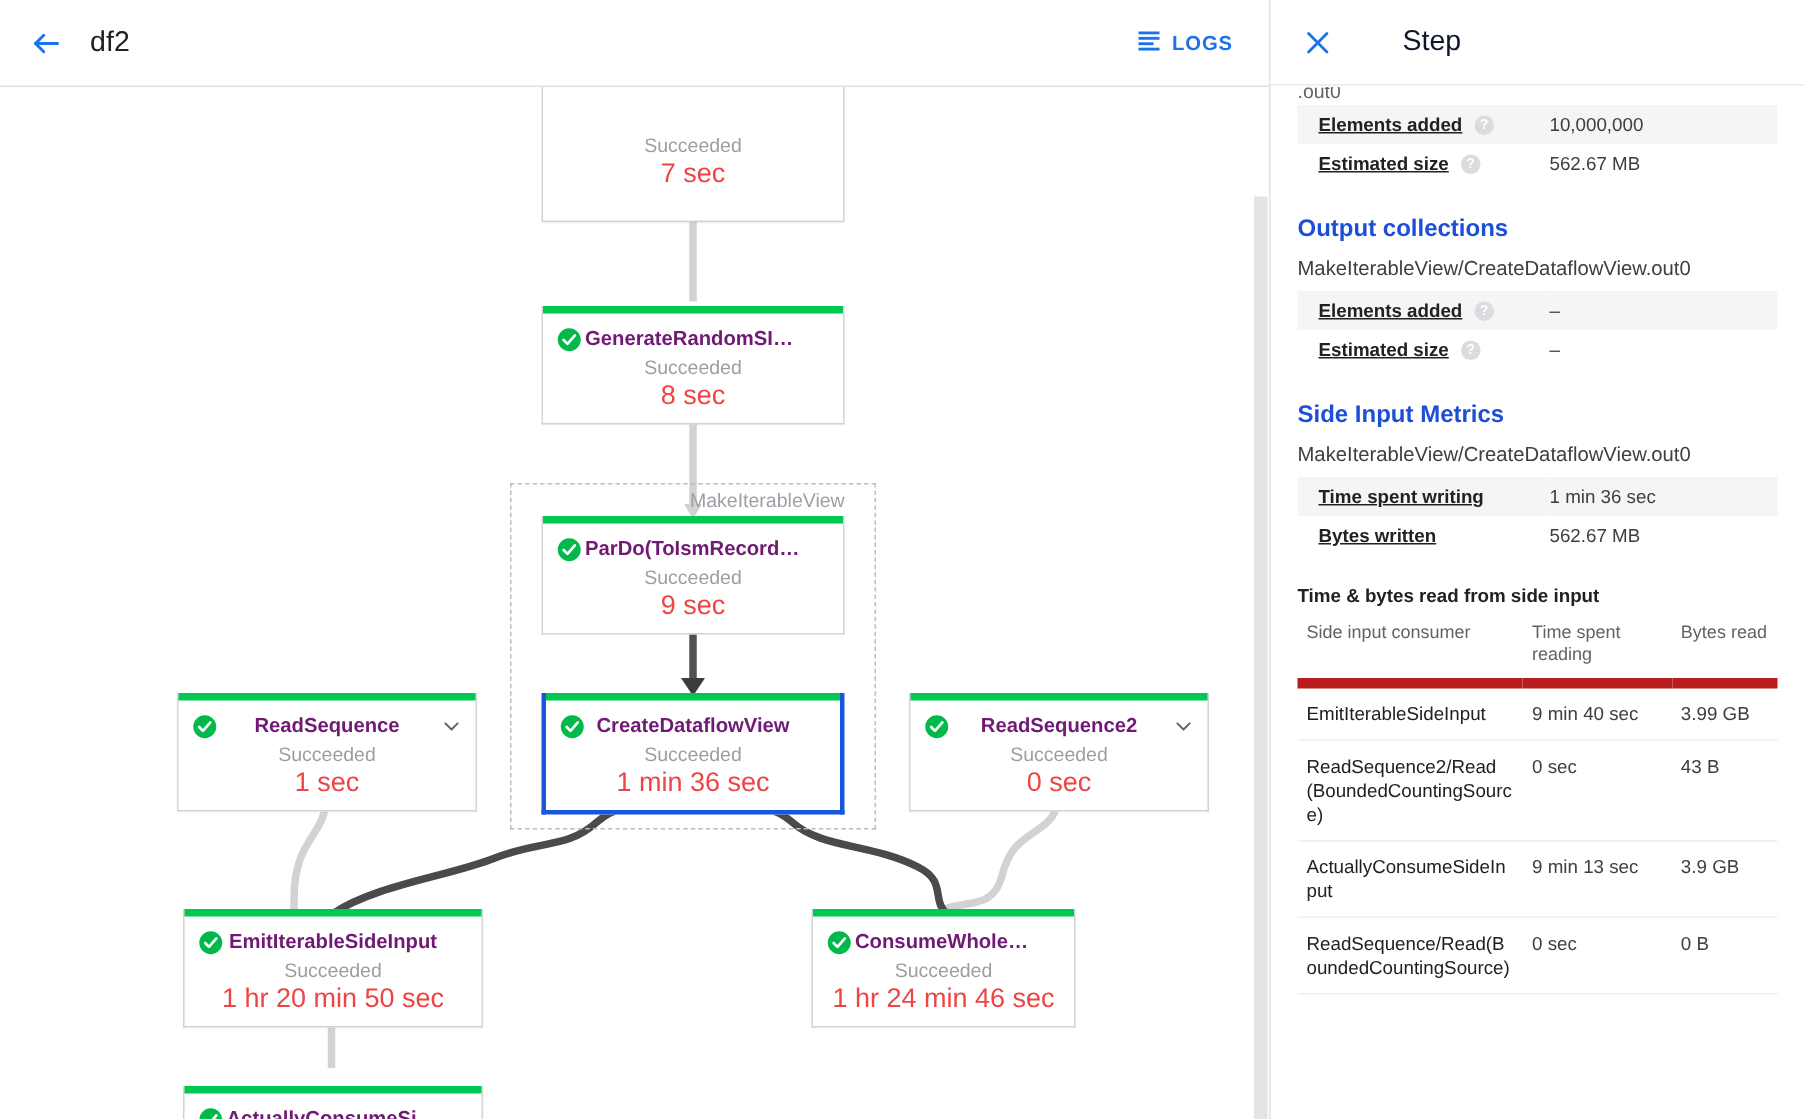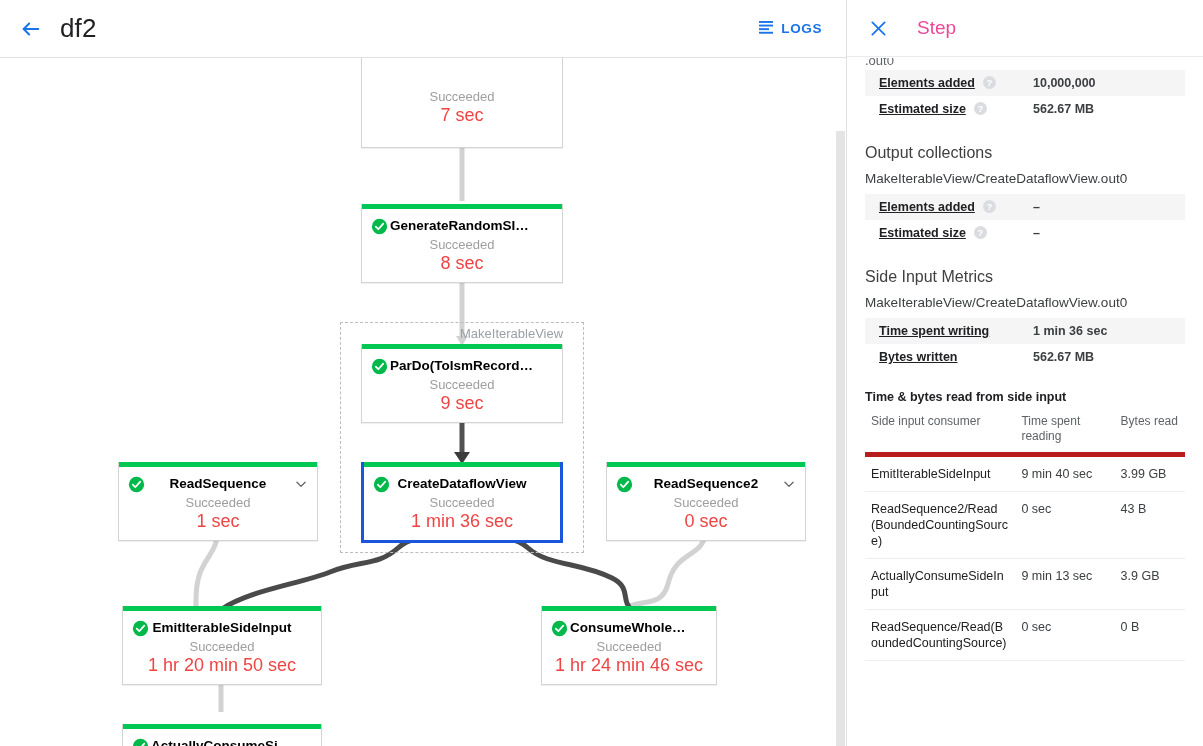--- a/index.html
+++ b/index.html
@@ -22,21 +22,21 @@
     position: absolute; left:0; top:0; width:846px; height:58px;
     background:#fff; border-bottom:1px solid #e0e0e0;
     display:flex; align-items:center; padding:0 16px;
     z-index: 30;
   }
   #back-arrow {
     width:30px; height:30px; display:flex; align-items:center; justify-content:center;
     color:#1a73e8; cursor:pointer; margin-right:14px;
   }
   #job-title {
-    font-size:26px; color:#202124; font-weight:400; letter-spacing:.1px;
+    font-size:19px; color:#202124; font-weight:400; letter-spacing:.1px;
   }
   #topbar-spacer { flex:1 1 auto; }
   #logs-button {
     display:flex; align-items:center; gap:7px; color:#1a73e8;
     font-size:13.5px; font-weight:600; letter-spacing:.6px; cursor:pointer;
     padding:6px 8px; border-radius:4px;
   }
   #logs-button .bars { display:block; }
 
   
@@ -57,21 +57,21 @@
     z-index: 10;
   }
   .node .topbar-green { height:5px; background:#00c853; width:100%; }
   .node.selected {
     border:3px solid #1a56db; border-top:0;
     box-shadow:none;
   }
   .node.selected .topbar-green { height:5px; }
   .node-body { position:relative; padding:8px 10px 9px 10px; text-align:center; }
   .node-title {
-    font-size:13.5px; font-weight:700; color:#000000;
+    font-size:13.5px; font-weight:700; color:#701a75;
     white-space:nowrap; overflow:hidden; text-overflow:ellipsis;
     line-height:18px; padding:0 18px;
   }
   .node-status { font-size:13px; color:#9e9e9e; line-height:19px; }
   .node-time { font-size:18px; color:#ef4444; line-height:19px; }
   .node-check {
     position:absolute; left:9px; top:9px; width:17px; height:17px;
   }
   .node-chevron {
     position:absolute; right:9px; top:10px; width:14px; height:14px; color:#5f6368;
@@ -103,55 +103,55 @@
   #right-panel {
     position:absolute; left:846px; top:0; width:357px; height:746px;
     background:#fff; border-left:1px solid #e0e0e0; overflow:hidden;
   }
   #panel-header {
     height:57px; display:flex; align-items:center; padding:0 18px;
     border-bottom:1px solid #e8eaed; background:#fff;
   }
   #panel-close { width:26px; height:26px; color:#1a73e8; cursor:pointer;
                  display:flex; align-items:center; justify-content:center; }
-  #panel-title { font-size:19px; color:#ec4899; margin-left:26px; }
+  #panel-title { font-size:19px; color:#0f172a; margin-left:44px; }
 
   #panel-body {
     position:absolute; top:58px; left:0; right:0; bottom:0;
     padding: 0 18px 0 18px; overflow:hidden;
   }
   .clipped-text {
     font-size:13px; color:#5f6368; height:12px; overflow:hidden;
     margin:0 0 0 0; line-height:13px; position:relative; top:-4px;
   }
 
   table.kv { width:100%; border-collapse:collapse; margin-bottom:2px; }
   table.kv tr.alt { background:#f5f5f5; }
   table.kv td { padding:6px 0 6px 14px; font-size:12.5px; vertical-align:middle; }
   table.kv td.k { color:#202124; font-weight:700; width:168px; white-space:nowrap;text-decoration:underline; }
-  table.kv td.v { color:#3c4043; font-weight:700; padding-left:0; }
+  table.kv td.v { color:#3c4043; font-weight:400; padding-left:0; }
   .help-icon {
     display:inline-block; width:13px; height:13px; border-radius:50%;
     background:#dadce0; color:#fff; font-size:9.5px; line-height:13px;
     text-align:center; font-weight:700; margin-left:8px; vertical-align:1px;
     cursor:pointer;
   }
 
   h3.section {
-    font-size:16px; font-weight:400; color:#404040;
+    font-size:16px; font-weight:700; color:#1d4ed8;
     margin:22px 0 9px 0;
   }
   .collection-name { font-size:13.5px; color:#3c4043; margin:0 0 8px 0; word-break:break-all; }
 
   h4.subsection { font-size:12.5px; font-weight:700; color:#202124; margin:20px 0 4px 0; }
 
   table.si { width:100%; border-collapse:collapse; table-layout:fixed; }
   table.si th {
     text-align:left; font-size:12px; font-weight:400; color:#5f6368;
-    padding:6px 6px 8px 6px; border-bottom:5px solid #b91c1c; vertical-align:top;
+    padding:6px 6px 8px 6px; border-bottom:7px solid #b91c1c; vertical-align:top;
     line-height:15px;
   }
   table.si td {
     font-size:12.5px; color:#3c4043; padding:9px 6px 9px 6px;
     border-bottom:1px solid #eeeeee; vertical-align:top; line-height:16px;
     word-break:break-all;
   }
   table.si td.consumer { color:#202124; }
   table.si col.c1 { width:47%; }
   table.si col.c2 { width:31%; }

